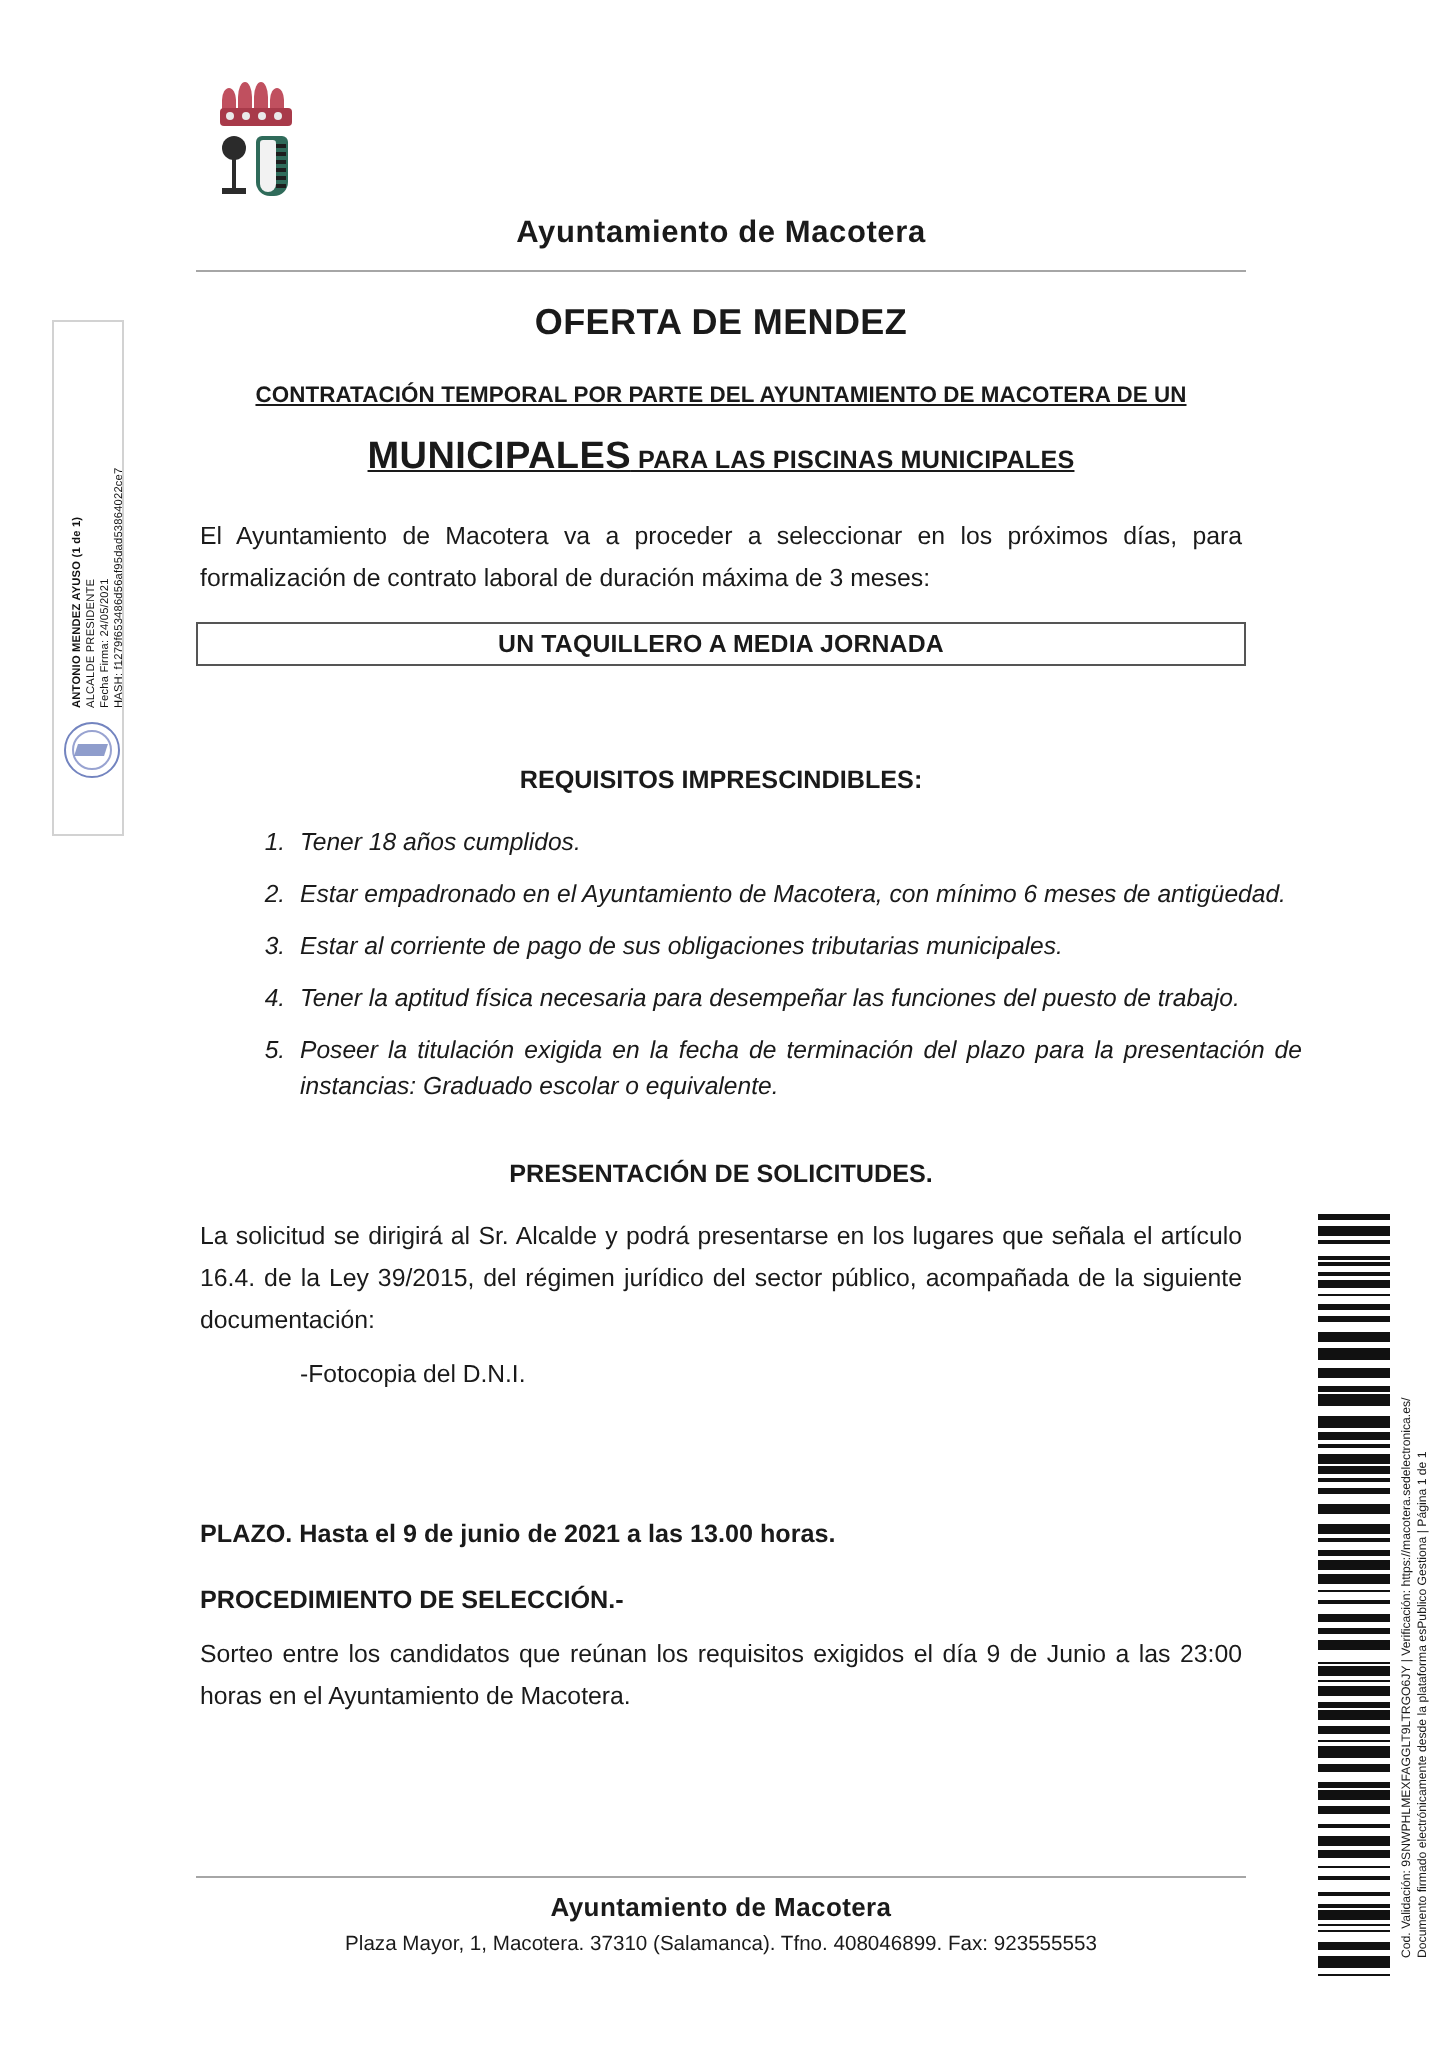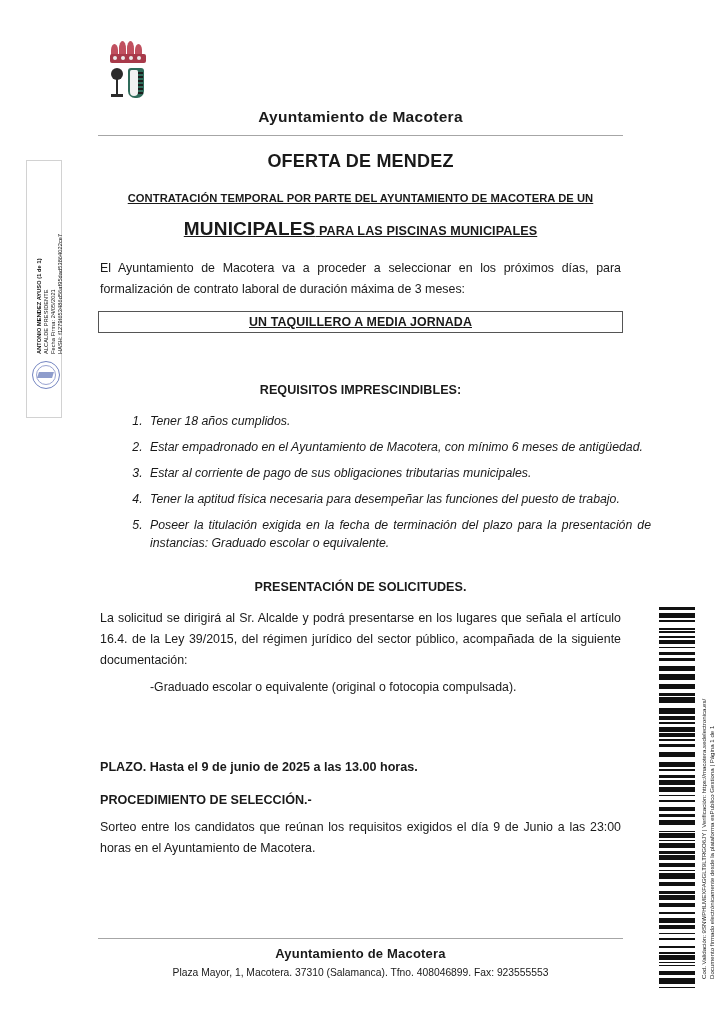--- a/index.html
+++ b/index.html
@@ -234,21 +234,20 @@
     border: 1px solid #555;
     box-sizing: border-box;
     display: flex;
     align-items: center;
     justify-content: center;
   }
   #highlight-box-text {
     font-size: 12.4px;
     font-weight: bold;
     letter-spacing: 0.1px;
-    text-decoration: underline;
   }
 
   #requirements-heading {
     position: absolute;
     left: 0; top: 383px;
     width: 525px;
     text-align: center;
     font-size: 12.6px;
     font-weight: bold;
   }
@@ -442,24 +441,24 @@
     <li>Estar al corriente de pago de sus obligaciones tributarias municipales.</li>
     <li>Tener la aptitud física necesaria para desempeñar las funciones del puesto de trabajo.</li>
     <li>Poseer la titulación exigida en la fecha de terminación del plazo para la presentación de instancias: Graduado escolar o equivalente.</li>
   </ol>
 
   <div id="presentation-heading">PRESENTACIÓN DE SOLICITUDES.</div>
 
   <div id="presentation-paragraph">La solicitud se dirigirá al Sr. Alcalde y podrá presentarse en los lugares que señala el artículo 16.4. de la Ley 39/2015, del régimen jurídico del sector público, acompañada de la siguiente documentación:</div>
 
   <div id="documents-list">
-    <div>-Graduado escolar o equivalente (original o fotocopia compulsada).</div>
+    <div>-Fotocopia del D.N.I.</div>
   </div>
 
-  <div id="deadline-line">PLAZO. Hasta el 9 de junio de 2025 a las 13.00 horas.</div>
+  <div id="deadline-line">PLAZO. Hasta el 9 de junio de 2021 a las 13.00 horas.</div>
 
   <div id="procedure-heading">PROCEDIMIENTO DE SELECCIÓN.-</div>
 
   <div id="procedure-paragraph">Sorteo entre los candidatos que reúnan los requisitos exigidos el día 9 de Junio a las 23:00 horas en el Ayuntamiento de Macotera.</div>
 
   <hr class="rule" id="footer-rule">
   <div id="footer-title">Ayuntamiento de Macotera</div>
   <div id="footer-address">Plaza Mayor, 1, Macotera. 37310 (Salamanca). Tfno. 408046899. Fax: 923555553</div>
 </div>
 

